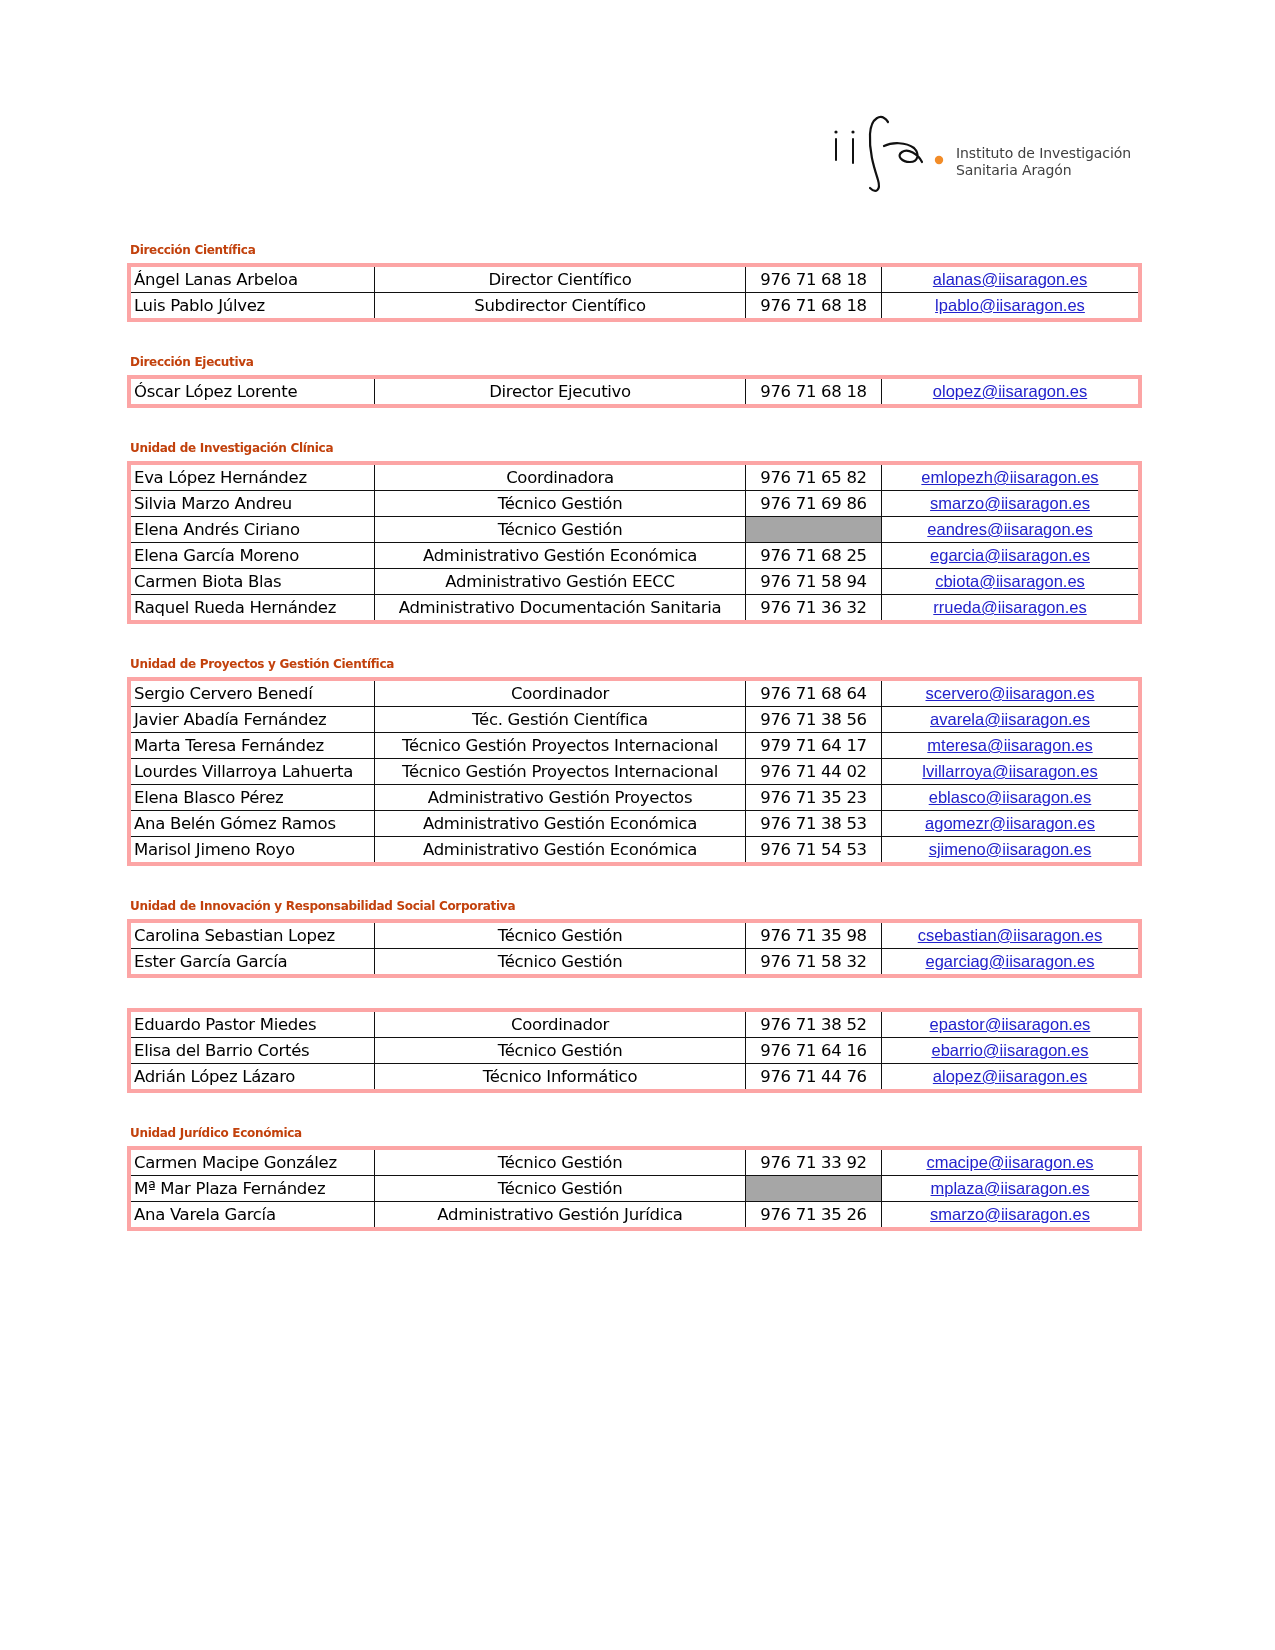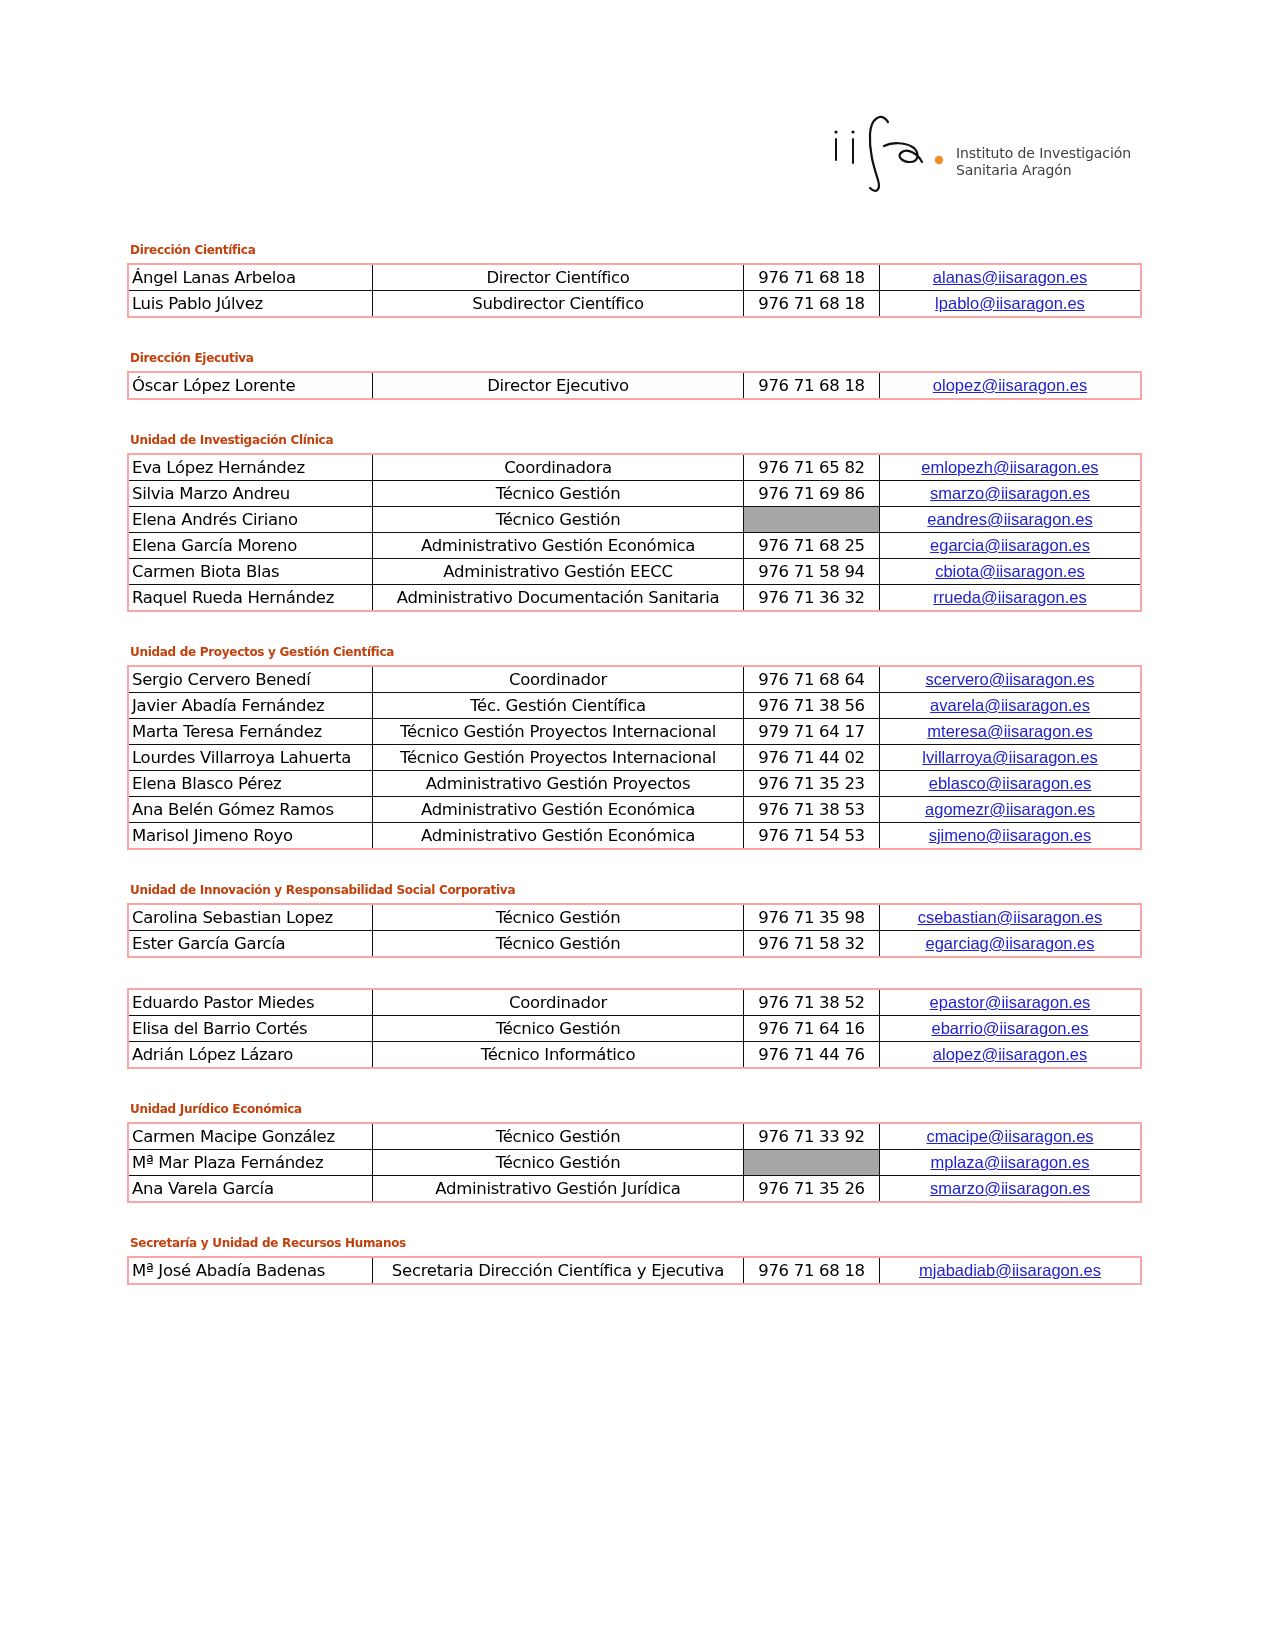--- a/index.html
+++ b/index.html
@@ -4,21 +4,21 @@
   <style>
     html, body { margin: 0; padding: 0; background: #ffffff; }
     body { width: 1275px; height: 1650px; position: relative; font-family: "DejaVu Sans", sans-serif; color: #000; }
     .logo { position: absolute; left: 826px; top: 112px; width: 320px; height: 90px; }
     .logo svg { position: absolute; left: 0; top: 0; }
     .logo-text { position: absolute; left: 130px; top: 33px; font-family: "DejaVu Sans", sans-serif; font-size: 14px; line-height: 17px; color: #404040; letter-spacing: -0.1px; }
     .logo-text div { white-space: nowrap; }
     .content { position: absolute; left: 127px; top: 240px; width: 1015px; }
     .section { margin: 0; }
     .section-title { color: #c2410c; font-weight: bold; font-size: 12px; height: 20px; line-height: 20px; padding-left: 3px; margin-top: 0; margin-bottom: 3px; letter-spacing: -0.3px; }
-    table { border-collapse: collapse; width: 1015px; table-layout: fixed; border: 2px solid #fca5a5; }
+    table { border-collapse: collapse; width: 1015px; table-layout: fixed; border: 4px solid #fca5a5; }
     td { border: 1.5px solid #111; height: 24px; padding: 0 3px; font-size: 16.5px; line-height: 24px; white-space: nowrap; overflow: hidden; letter-spacing: -0.3px; }
     td.c-name { width: 237px; text-align: left; }
     td.c-role { width: 364px; text-align: center; }
     td.c-phone { width: 129px; text-align: center; }
     td.c-email { text-align: center; }
     td.c-phone.empty { background: #a6a6a6; }
     a.email { color: #2222cc; text-decoration: underline; font-family: Liberation Sans, sans-serif; font-size: 16.5px; letter-spacing: 0; }
     .gap { height: 30px; }
   </style>
 </head>
@@ -238,26 +238,13 @@
           <tr>
             <td class="c-name">Ana Varela García</td>
             <td class="c-role">Administrativo Gestión Jurídica</td>
             <td class="c-phone">976 71 35 26</td>
             <td class="c-email"><a class="email" title="avarela@iisaragon.es">smarzo@iisaragon.es</a></td>
           </tr>
         </tbody>
       </table>
     </div>
     <div class="gap"></div>
-    <div class="section">
-      <div class="section-title">Secretaría y Unidad de Recursos Humanos</div>
-      <table>
-        <tbody>
-          <tr>
-            <td class="c-name">Mª José Abadía Badenas</td>
-            <td class="c-role">Secretaria Dirección Científica y Ejecutiva</td>
-            <td class="c-phone">976 71 68 18</td>
-            <td class="c-email"><a class="email" title="mjabadiab@iisaragon.es">mjabadiab@iisaragon.es</a></td>
-          </tr>
-        </tbody>
-      </table>
-    </div>
   </div>
 
 </body></html>

